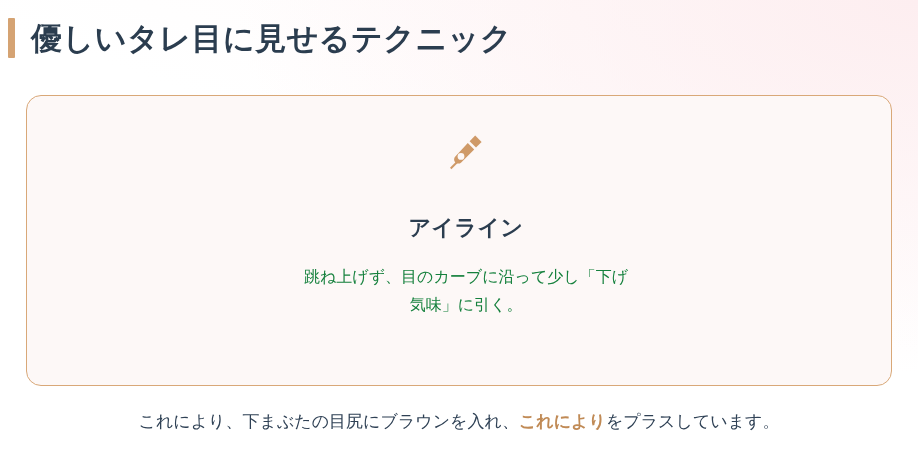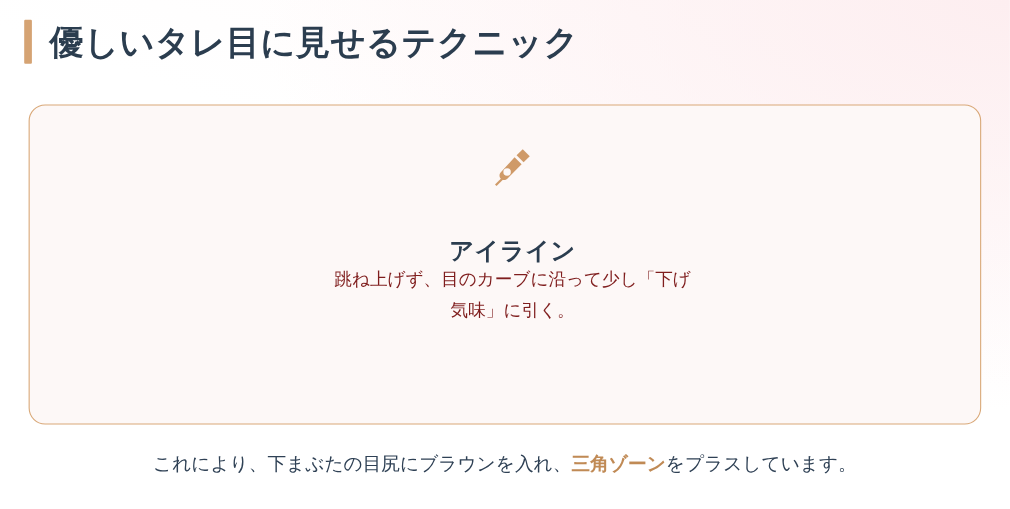--- a/index.html
+++ b/index.html
@@ -21,21 +21,21 @@
     height: 463px;
     box-sizing: border-box;
     background:
       radial-gradient(120% 130% at 100% 0%, #fdeef0 0%, rgba(253,238,240,0.55) 28%, rgba(255,255,255,0) 62%),
       linear-gradient(200deg, #fffafa 0%, #ffffff 45%, #ffffff 100%);
   }
 
   
   .heading {
     position: absolute;
-    left: 22px;
+    left: 8px;
     top: 14px;
     display: flex;
     align-items: center;
     gap: 16px;
     height: 48px;
     justify-content: space-between;
   }
   .heading-bar {
     width: 7px;
     height: 40px;
@@ -87,23 +87,24 @@
   .card-title {
     margin-top: 42px;
     font-size: 22px;
     font-weight: bold;
     color: #2b3d4f;
     letter-spacing: 0.5px;
     line-height: 1.2;
     text-align: center;
   }
   .card-body {
+    margin-top: 22px;
     font-size: 16px;
     line-height: 1.75;
-    color: #7f1d1d;
+    color: #15803d;
     text-align: center;
     max-width: 330px;
   }
 
   
   .footnote {
     position: absolute;
     left: 0;
     top: 408px;
     width: 918px;
@@ -140,16 +141,16 @@
         </svg>
       </span>
       <div class="card-title">アイライン</div>
       <div class="card-body">跳ね上げず、目のカーブに沿って少し「下げ気味」に引く。</div>
     </div>
 
 
   </div>
 
   <div class="footnote">
-    <span>これにより、下まぶたの目尻にブラウンを入れ、</span><span class="accent">三角ゾーン</span><span>をプラスしています。</span>
+    <span>これにより、下まぶたの目尻にブラウンを入れ、</span><span class="accent">これにより</span><span>をプラスしています。</span>
   </div>
 
 </div>
 
 </body></html>

